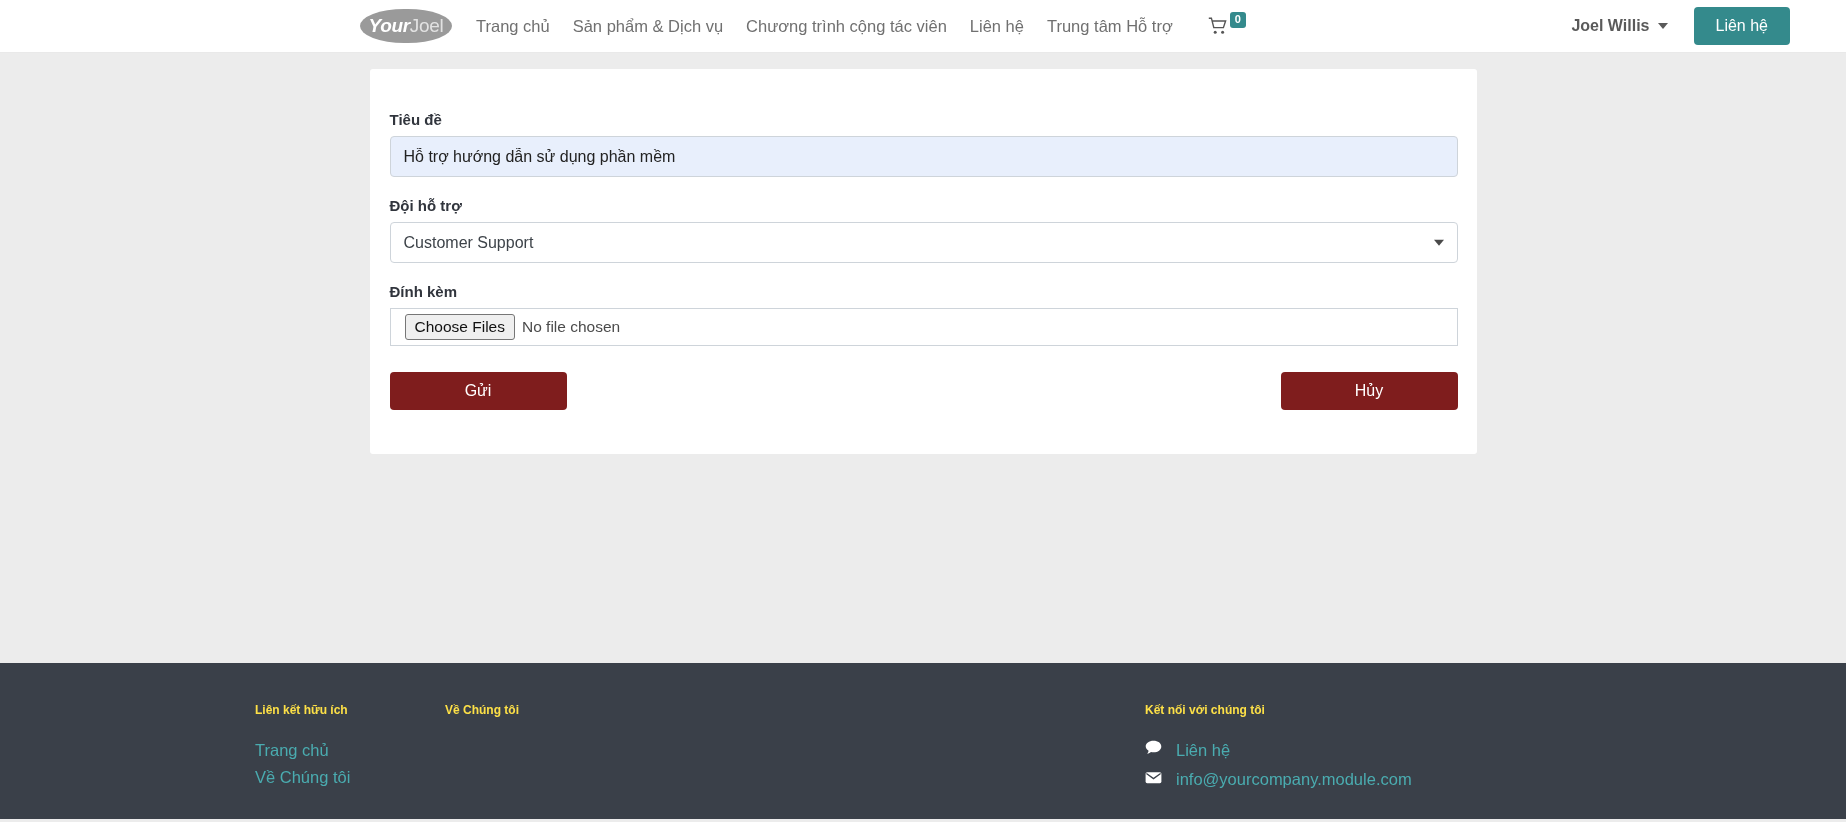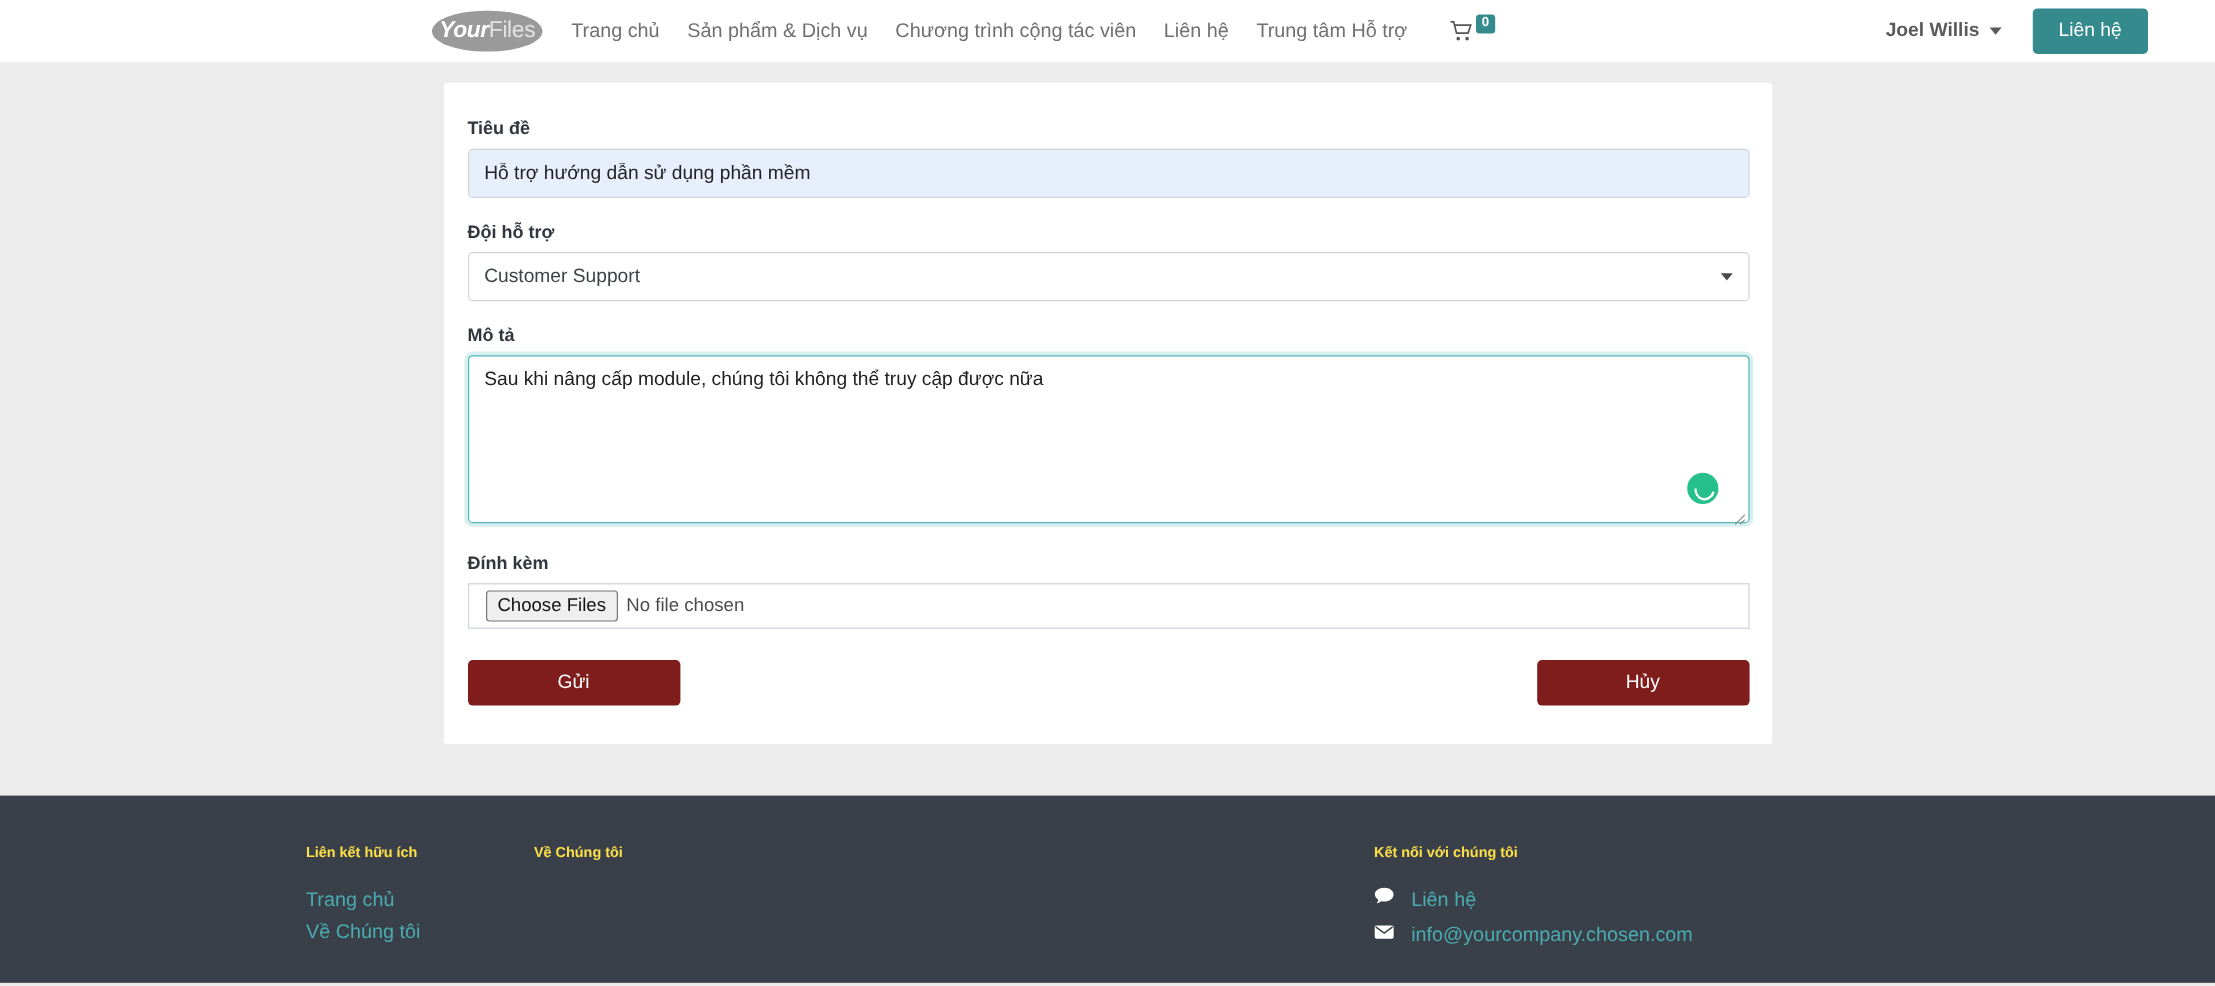--- a/index.html
+++ b/index.html
@@ -124,21 +124,21 @@
     padding-top: 16px;
     min-height: 610px;
   }
   .card {
     width: 1107px;
     margin: 0 auto;
     background: #ffffff;
     border-radius: 3px;
     padding: 26px 20px 28px 20px;
   }
-  .form-inner { width: 1068px; margin: 4px auto; }
+  .form-inner { width: 1068px; margin: 16px auto; }
 
   .field-label {
     display: block;
     font-size: 15px;
     font-weight: bold;
     color: #31353d;
     margin: 0 0 8px 0;
   }
   .field-group { margin-bottom: 20px; }
 
@@ -324,21 +324,21 @@
     cursor: pointer;
   }
 </style>
 </head>
 <body>
 
 <div class="navbar">
   <div class="brand">
     <div class="logo-shape">
       <span class="logo-text">
-        <span class="lg-your">Your</span><span class="lg-logo">Files</span>
+        <span class="lg-your">Your</span><span class="lg-logo">Joel</span>
       </span>
     </div>
   </div>
 
   <div class="nav-links">
     <span class="nav-link">Trang chủ</span>
     <span class="nav-link">Sản phẩm &amp; Dịch vụ</span>
     <span class="nav-link">Chương trình cộng tác viên</span>
     <span class="nav-link">Liên hệ</span>
     <span class="nav-link">Trung tâm Hỗ trợ</span>
@@ -376,30 +376,20 @@
       <div class="field-group">
         <label class="field-label">Đội hỗ trợ</label>
         <div class="select-wrap">
           <select class="select-input">
             <option>Customer Support</option>
           </select>
           <span class="select-chevron"></span>
         </div>
       </div>
 
-      <div class="field-group">
-        <label class="field-label">Mô tả</label>
-        <div class="textarea-wrap">
-          <textarea class="desc-textarea" style="">Sau khi nâng cấp module, chúng tôi không thể truy cập được nữa</textarea>
-          <span class="spinner-badge"></span>
-          <svg class="resize-grip" viewBox="0 0 12 12">
-            <path d="M11 3 L3 11 M11 7 L7 11" stroke="#8a8a8a" stroke-width="1"></path>
-          </svg>
-        </div>
-      </div>
 
       <div class="field-group">
         <label class="field-label">Đính kèm</label>
         <div class="file-input-box">
           <button class="choose-files-btn">Choose Files</button>
           <span class="no-file-text">No file chosen</span>
         </div>
       </div>
 
       <div class="actions">
@@ -434,18 +424,18 @@
         </span>
         <a class="connect-link">Liên hệ</a>
       </div>
       <div class="connect-row">
         <span>
           <svg width="17" height="13" viewBox="0 0 17 13">
             <rect x="0.6" y="1.2" width="15.8" height="11" rx="1.6" fill="#ffffff"></rect>
             <path d="M1.4 2.4 L8.5 7.6 L15.6 2.4" fill="none" stroke="#3a4049" stroke-width="1.3"></path>
           </svg>
         </span>
-        <a class="connect-link">info@yourcompany.chosen.com</a>
+        <a class="connect-link">info@yourcompany.module.com</a>
       </div>
     </div>
 
   </div>
 </div>
 
 </body></html>

